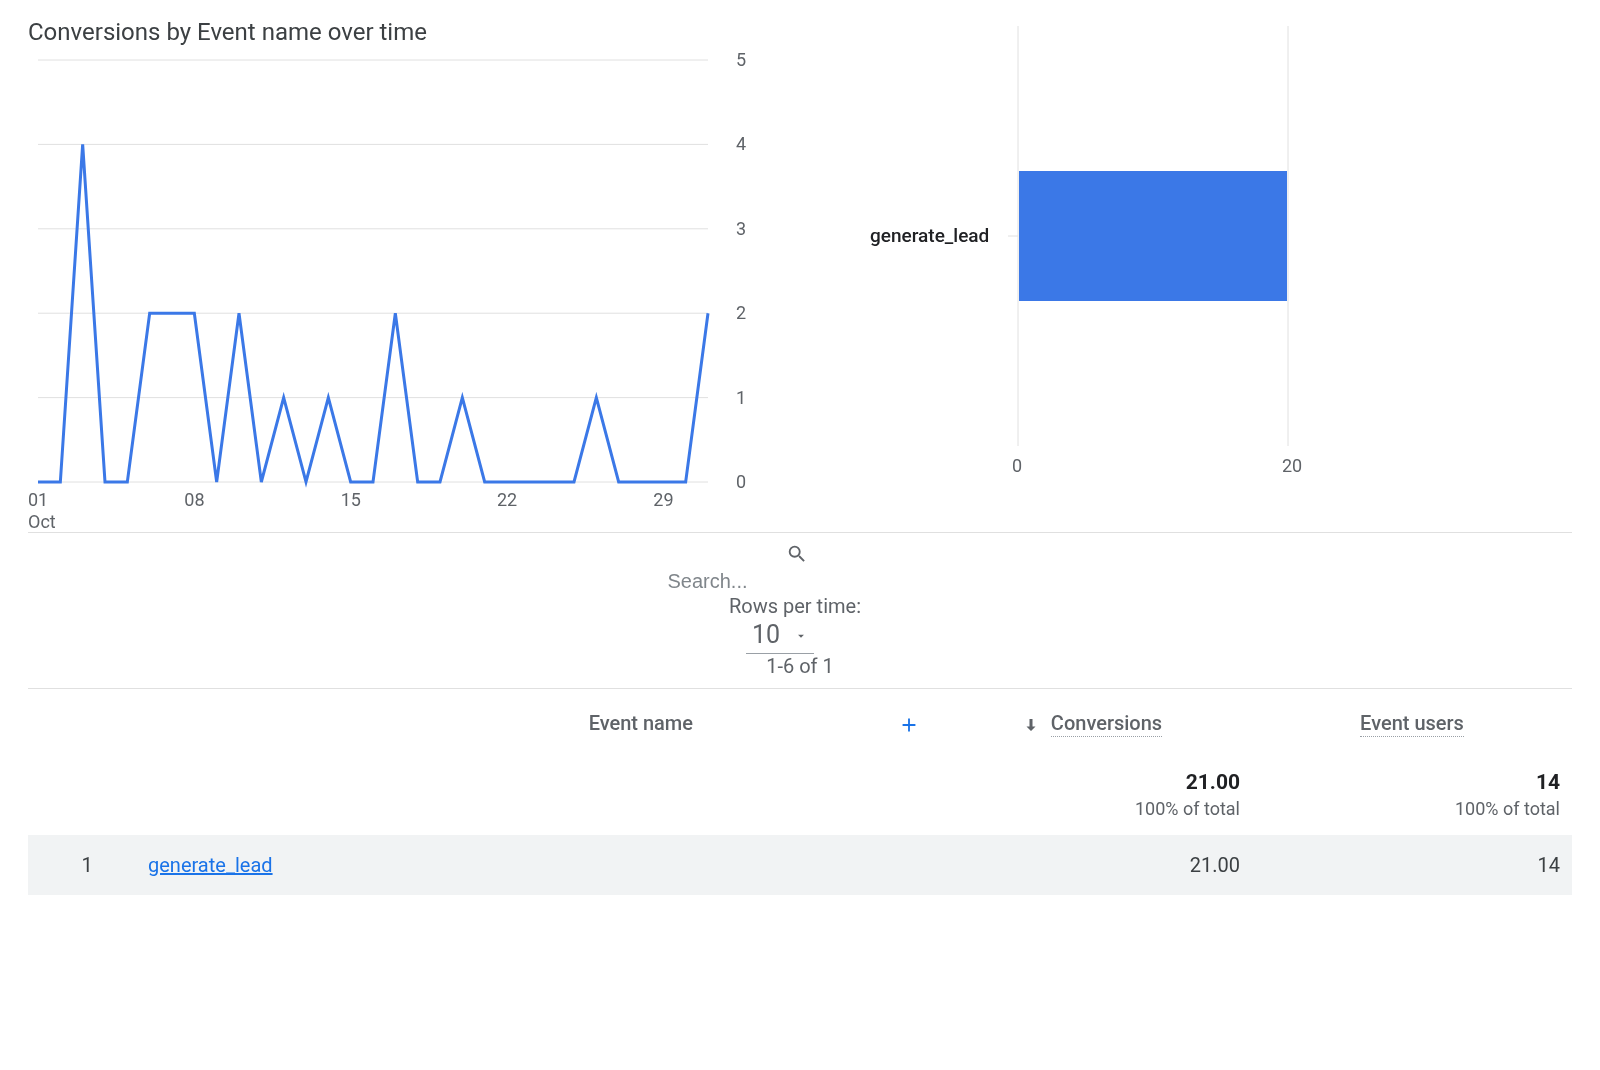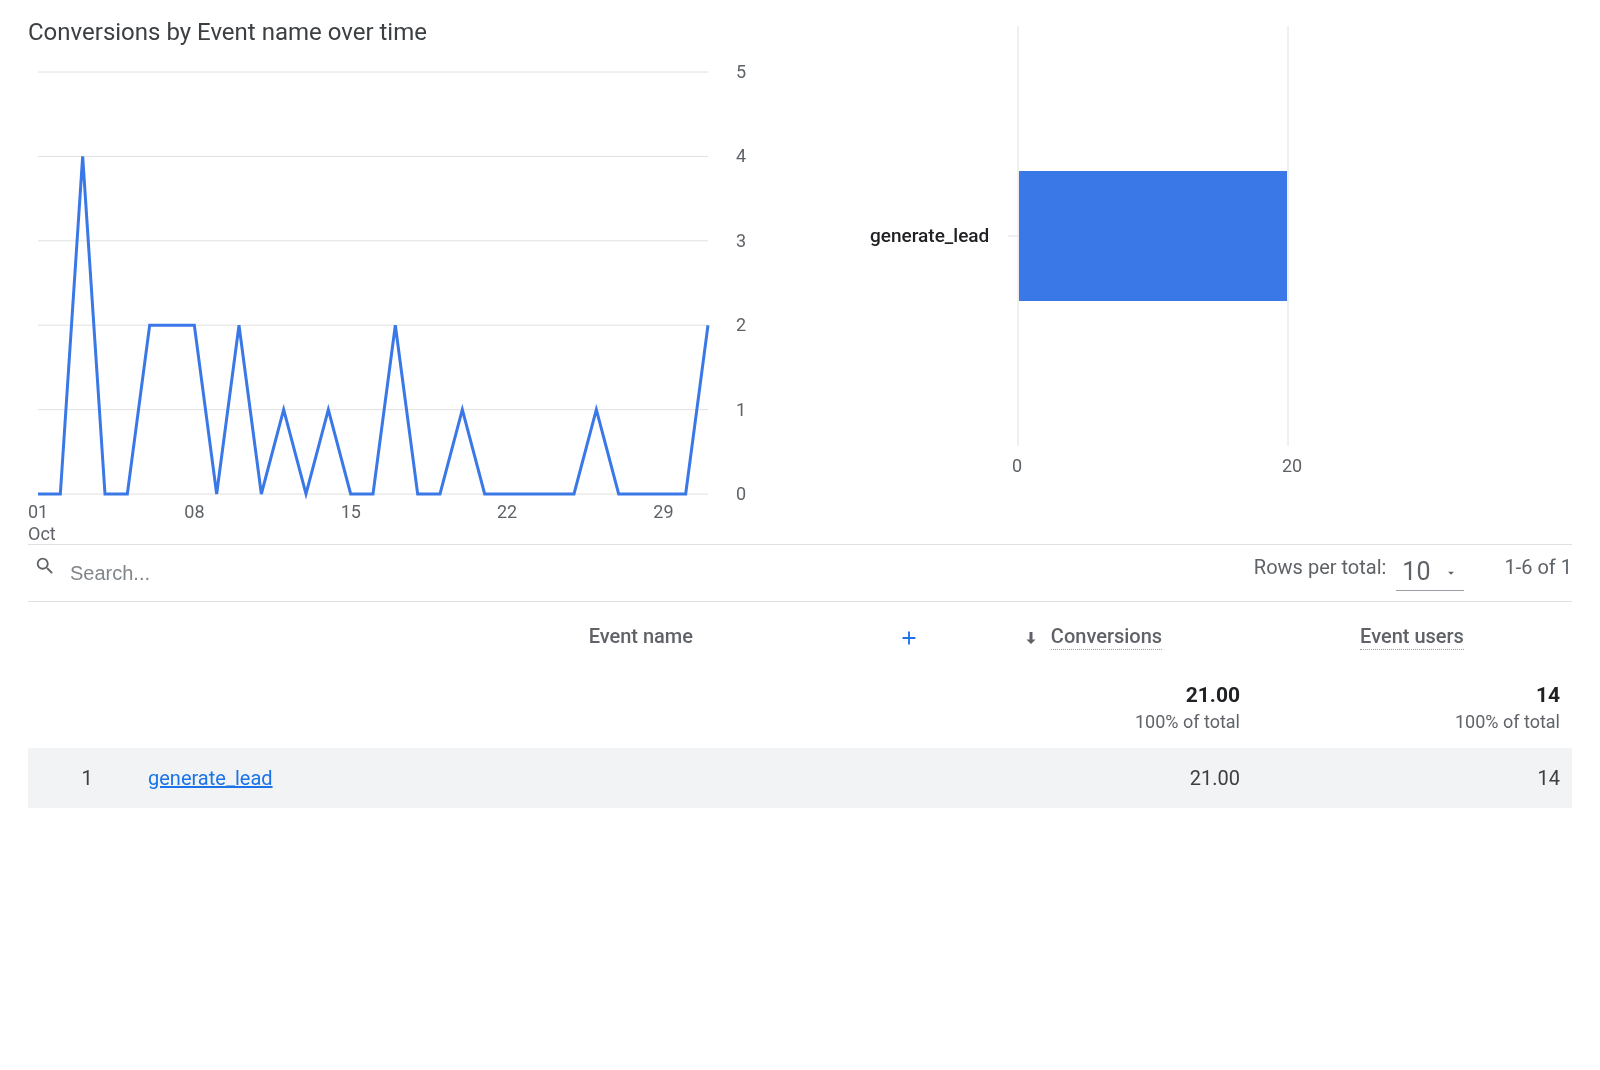--- a/index.html
+++ b/index.html
@@ -1,32 +1,32 @@
 <!DOCTYPE html>
 <html><head>
 <meta charset="utf-8">
 <style>
   * { box-sizing: border-box; }
   html, body { margin: 0; padding: 0; font-family: Roboto, Arial, sans-serif; color: #3c4043; background: #fff; }
   body { padding: 18px 28px; }
   .panels { display: flex; }
   .panel-left { flex: 0 0 780px; }
   .panel-right { flex: 1; padding-left: 60px; }
-  .chart-title { font-size: 24px; font-weight: 400; color: #3c4043; margin-bottom: 18px; }
+  .chart-title { font-size: 24px; font-weight: 400; color: #3c4043; margin-bottom: 6px; }
   .line-chart { position: relative; height: 460px; }
   .line-chart svg { display: block; }
   .x-tick, .y-tick { font-size: 18px; fill: #5f6368; }
   .x-sub { font-size: 18px; fill: #5f6368; }
   .gridline { stroke: #e0e0e0; stroke-width: 1; }
   .data-line { stroke: #3b78e7; stroke-width: 3; fill: none; stroke-linejoin: miter; stroke-linecap: butt; }
   .bar-chart { position: relative; height: 460px; }
   .bar-label { font-size: 19px; fill: #202124; font-weight: 500; }
   .bar-rect { fill: #3b78e7; }
   .bar-tick { font-size: 18px; fill: #5f6368; }
-  .search-row { display: flex; border-top: 1px solid #e0e0e0; border-bottom: 1px solid #e0e0e0; margin-top: 20px; padding: 10px 0; }
+  .search-row { display: flex; align-items: center; border-top: 1px solid #e0e0e0; border-bottom: 1px solid #e0e0e0; margin-top: 20px; padding: 10px 0; flex-direction: column; }
   .search-icon { width: 22px; height: 22px; fill: #5f6368; margin-right: 12px; margin-left: 6px; }
   .search-input { border: none; outline: none; font-size: 20px; flex: 1; color: #3c4043; }
   .search-input::placeholder { color: #80868b; }
   .rpp-label { font-size: 20px; color: #5f6368; margin-right: 10px; }
   .rpp-select { display: inline-flex; align-items: center; border-bottom: 1px solid #9aa0a6; padding: 2px 6px 4px 6px; margin-right: 40px; min-width: 60px; font-size: 25px; color: #5f6368; cursor: pointer; }
   .rpp-select .caret { margin-left: 14px; display: inline-block; }
   .caret svg { fill: #5f6368; }
   .range-text { font-size: 20px; color: #5f6368; }
   table.data { width: 100%; border-collapse: collapse; margin-top: 0; }
   table.data th { text-align: center; font-weight: 500; font-size: 20px; color: #5f6368; padding: 22px 12px 18px 12px; }
@@ -88,21 +88,21 @@
   </div>
 </div>
 
 <div class="search-row">
   <span>
     <svg class="search-icon" viewBox="0 0 24 24">
         <path d="M15.5 14h-.79l-.28-.27A6.471 6.471 0 0 0 16 9.5 6.5 6.5 0 1 0 9.5 16a6.47 6.47 0 0 0 4.23-1.57l.27.28v.79L19 20.49 20.49 19 15.5 14zm-6 0C7.01 14 5 11.99 5 9.5S7.01 5 9.5 5 14 7.01 14 9.5 11.99 14 9.5 14z"></path>
       </svg>
   </span>
   <input class="search-input" type="text" placeholder="Search..." style="">
-  <span class="rpp-label">Rows per total:</span>
+  <span class="rpp-label">Rows per time:</span>
   <span class="rpp-select">
     <span>10</span>
     <span class="caret">
       <svg width="14" height="14" viewBox="0 0 24 24">
           <path d="M7 10l5 5 5-5z"></path>
         </svg>
     </span>
   </span>
   <span class="range-text">1-6 of 1</span>
 </div>

